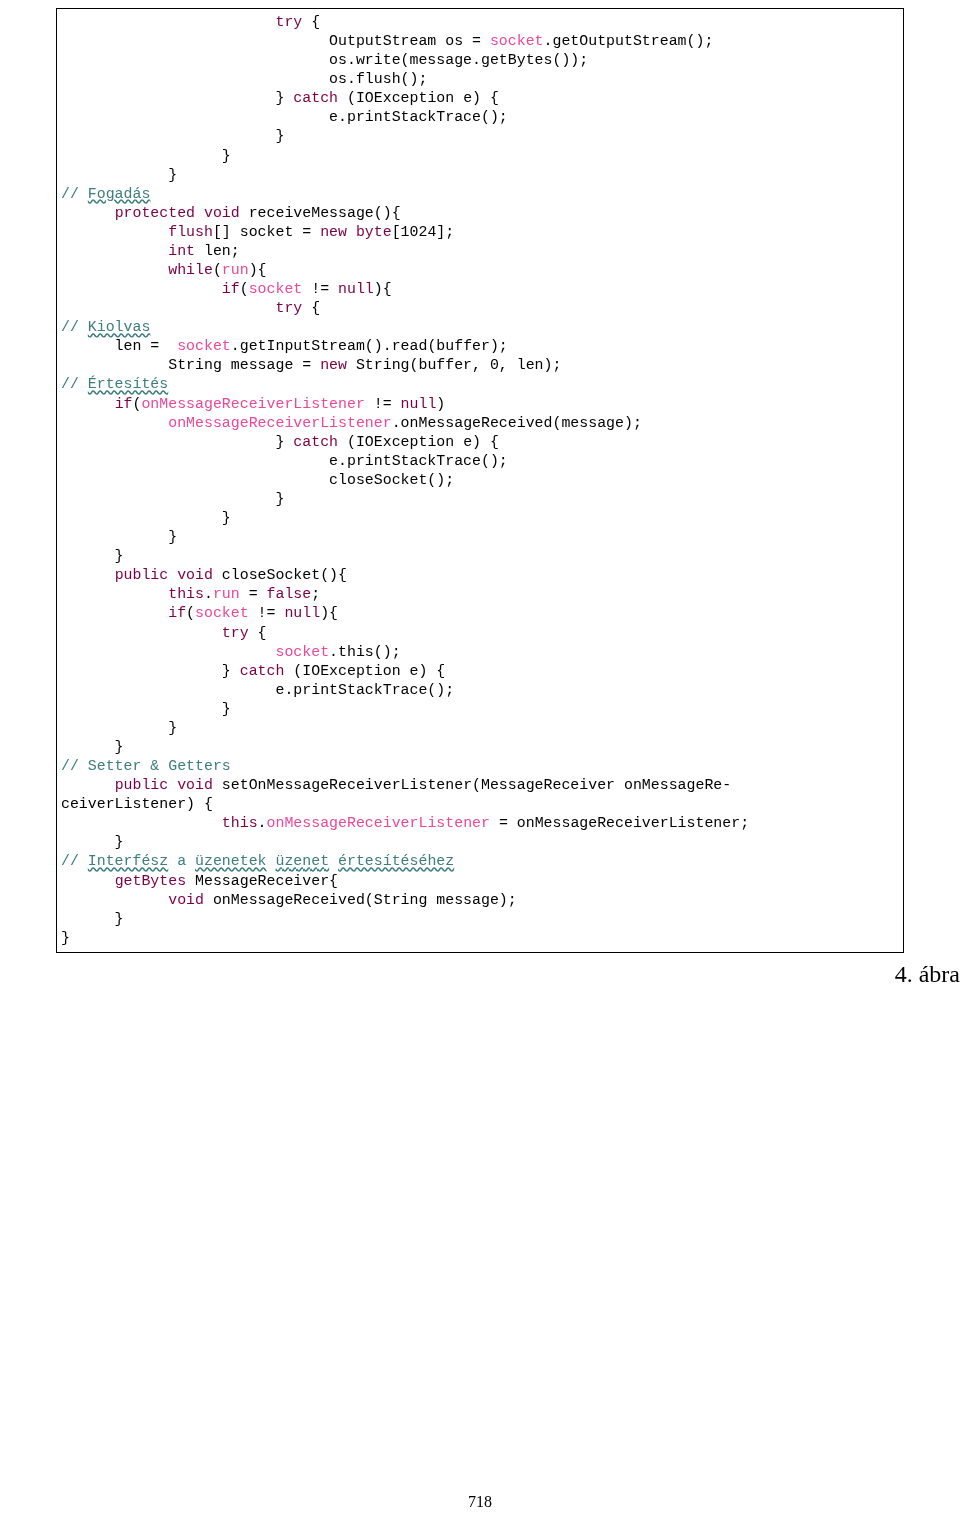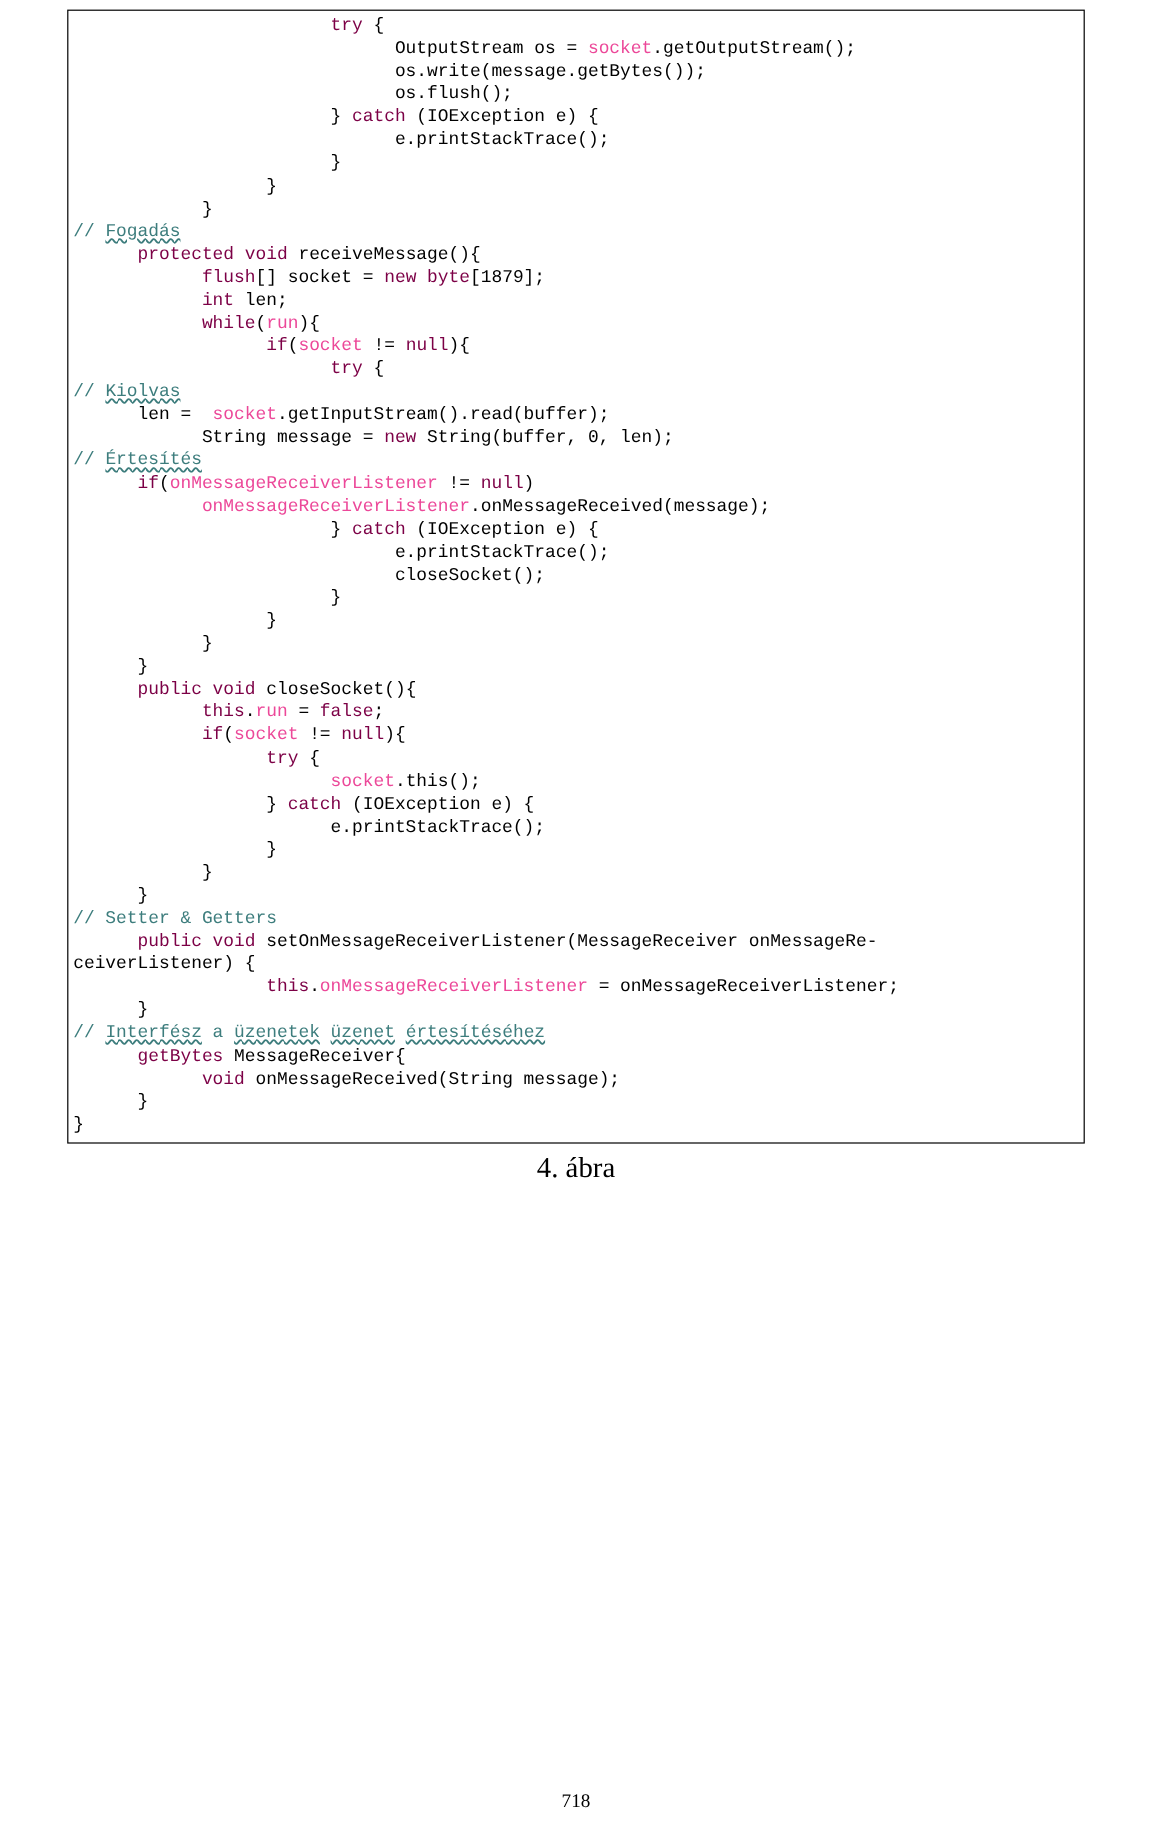--- a/index.html
+++ b/index.html
@@ -31,21 +31,21 @@
     font-family: Consolas, "Courier New", monospace;
     padding: 0 4px 0 4px;
   }
   .kw { color: #7c0046; font-weight: normal; }
   .blue { color: #ec4899; }
   .plain { color: #000; }
   .comment { color: #3d7d7d; }
   .uline { text-decoration: underline; text-decoration-style: wavy; text-decoration-color: #3d7d7d; text-align: center; }
   .caption {
     font-family: "Times New Roman", Times, serif;
-    text-align: center;
+    text-align: right;
     margin-top: 4px;
   }
   .capline1 { font-size: 24px; }
   .capline2 { font-size: 24px; }
   .pagenum {
     position: absolute;
     bottom: 28px;
     left: 0;
     right: 0;
     text-align: center;
@@ -62,21 +62,21 @@
 <span class="plain">                              OutputStream os = </span><span class="blue">socket</span><span class="plain">.getOutputStream();</span>
 <span class="plain">                              os.write(message.getBytes());</span>
 <span class="plain">                              os.flush();</span>
 <span class="plain">                        } </span><span class="kw">catch</span><span class="plain"> (IOException e) {</span>
 <span class="plain">                              e.printStackTrace();</span>
 <span class="plain">                        }</span>
 <span class="plain">                  }</span>
 <span class="plain">            }</span>
 <span class="comment">// </span><span class="comment uline">Fogadás</span>
 <span class="plain">      </span><span class="kw">protected void</span><span class="plain"> receiveMessage(){</span>
-<span class="plain">            </span><span class="kw">flush</span><span class="plain">[] socket = </span><span class="kw">new byte</span><span class="plain">[1879];</span>
+<span class="plain">            </span><span class="kw">flush</span><span class="plain">[] socket = </span><span class="kw">new byte</span><span class="plain">[1024];</span>
 <span class="plain">            </span><span class="kw">int</span><span class="plain"> len;</span>
 <span class="plain">            </span><span class="kw">while</span><span class="plain">(</span><span class="blue">run</span><span class="plain">){</span>
 <span class="plain">                  </span><span class="kw">if</span><span class="plain">(</span><span class="blue">socket</span><span class="plain"> != </span><span class="kw">null</span><span class="plain">){</span>
 <span class="plain">                        </span><span class="kw">try</span><span class="plain"> {</span>
 <span class="comment">// </span><span class="comment uline">Kiolvas</span>
 <span class="plain">      len =  </span><span class="blue">socket</span><span class="plain">.getInputStream().read(buffer);</span>
 <span class="plain">            String message = </span><span class="kw">new</span><span class="plain"> String(buffer, 0, len);</span>
 <span class="comment">// </span><span class="comment uline">Értesítés</span>
 <span class="plain">      </span><span class="kw">if</span><span class="plain">(</span><span class="blue">onMessageReceiverListener</span><span class="plain"> != </span><span class="kw">null</span><span class="plain">)</span>
 <span class="plain">            </span><span class="blue">onMessageReceiverListener</span><span class="plain">.onMessageReceived(message);</span>

